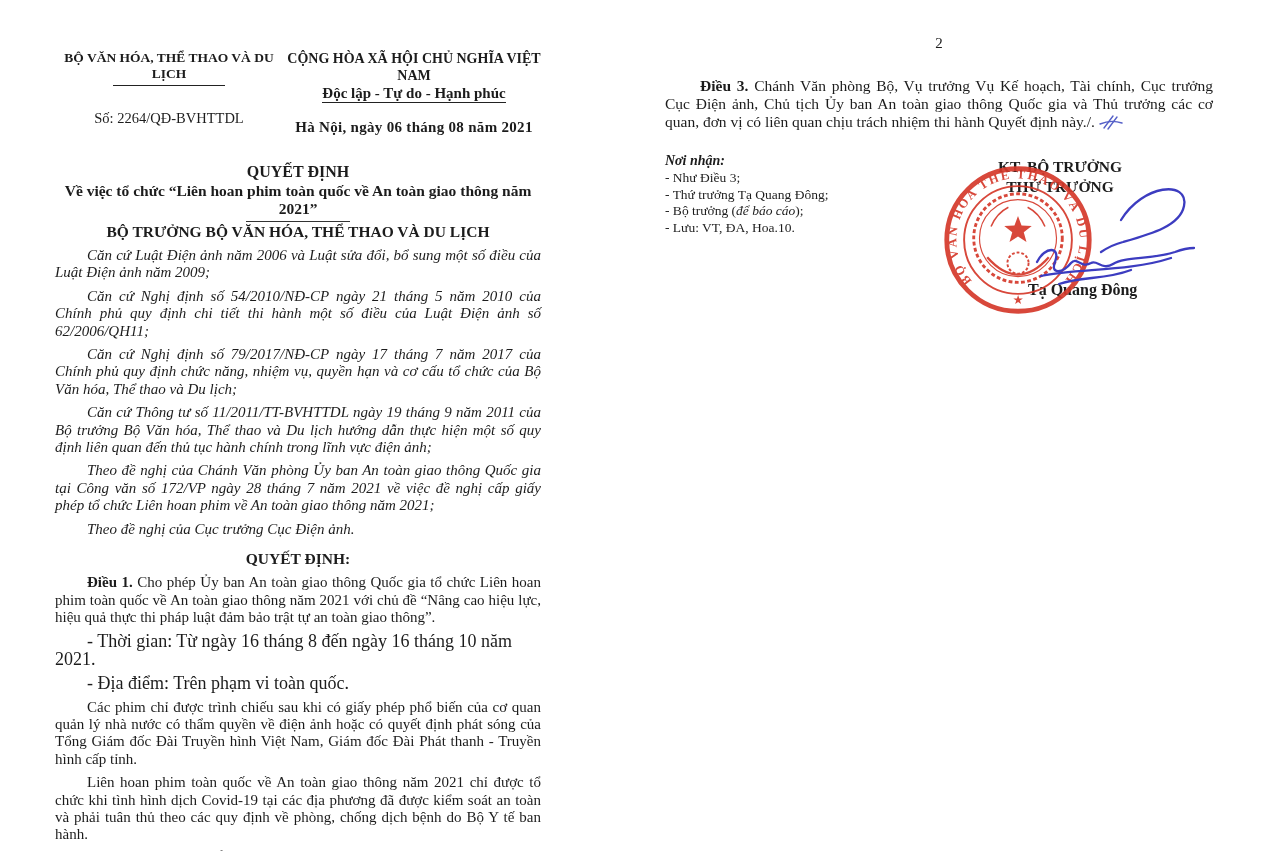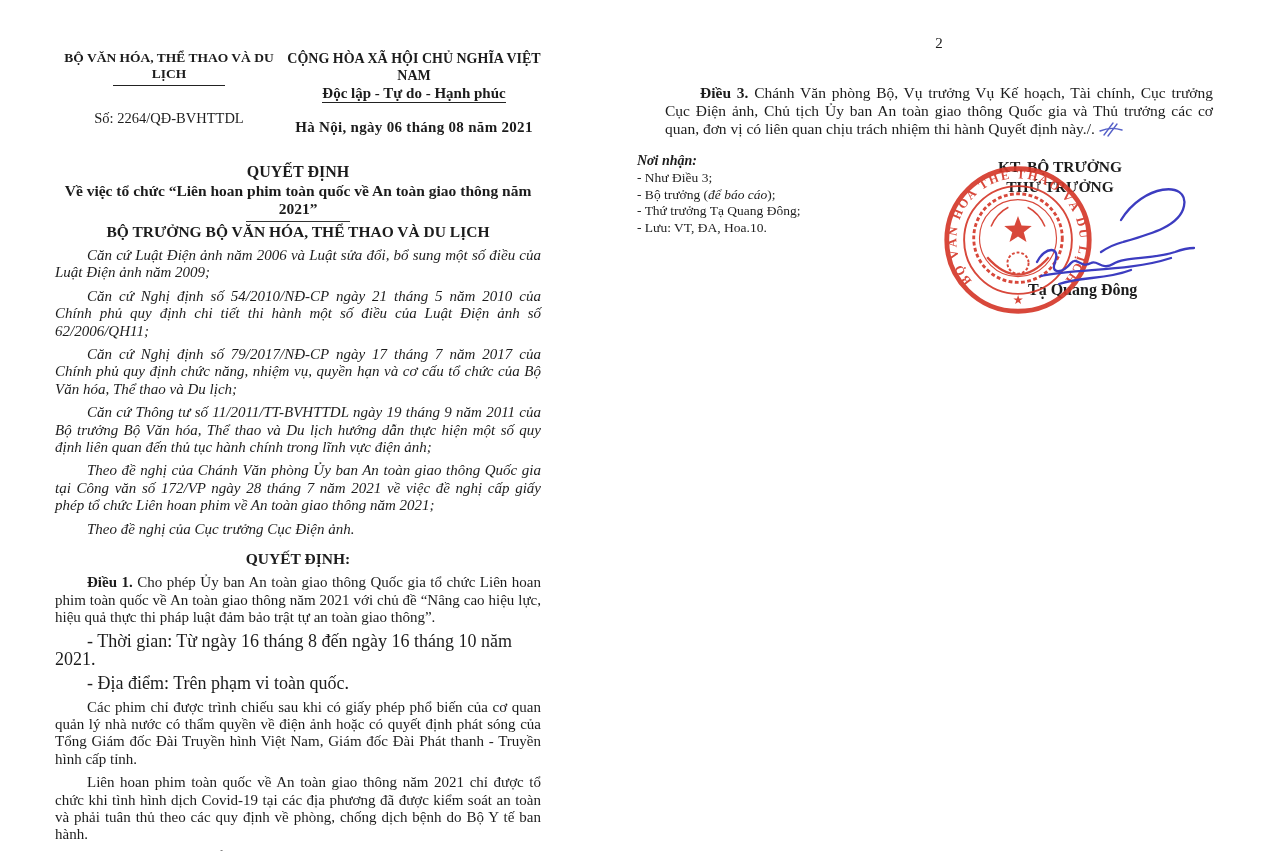--- a/index.html
+++ b/index.html
@@ -27,23 +27,23 @@
   .subtitle-underline { width:104px; border-bottom:1.2px solid #333; margin:3px auto 0; }
   .authority { text-align:center; font-weight:bold; font-size:15.5px; margin-top:1px; }
   .para { font-size:15px; line-height:17.4px; text-align:justify; text-indent:32px; margin-top:6px; }
   .preamble { font-style:italic; }
   .qd-heading { text-align:center; font-weight:bold; font-size:15.5px; margin-top:12px; }
   .bullet { font-size:18px; line-height:17.4px; text-indent:32px; margin-top:7px; }
   b.art { font-weight:bold; }
   
   .page2 { position:absolute; left:665px; top:35px; width:548px; }
   .page-num { text-align:center; font-size:15px; }
-  .art3 { font-size:15.5px; line-height:18px; text-align:justify; text-indent:35px; margin-top:32px; }
+  .art3 { font-size:15.5px; line-height:18px; text-align:justify; text-indent:35px; margin-top:25px; }
   .initials-svg { display:inline-block; vertical-align:-4px; margin-left:3px; }
-  .recipients { position:absolute; left:637px; top:152px; width:270px; }
+  .recipients { position:absolute; left:665px; top:152px; width:270px; }
   .recipients-heading { font-weight:bold; font-style:italic; font-size:14px; line-height:18px; }
   .recipient { font-size:13.5px; line-height:16.5px; }
   .recipient .it { font-style:italic; }
   .sig-titles { position:absolute; left:950px; top:157px; width:220px; text-align:center; z-index:1; }
   .sig-kt { font-weight:bold; font-size:15.5px; line-height:20px; }
   .sig-role { font-weight:bold; font-size:15.5px; line-height:20px; }
   .signer-name { position:absolute; left:1028px; top:281px; font-weight:bold; font-size:16px; z-index:1; }
   .seal-svg { position:absolute; left:941px; top:163px; z-index:2; opacity:.92; }
   .autograph-svg { position:absolute; left:1003px; top:176px; z-index:3; }
 </style>
@@ -101,22 +101,22 @@
             <path d="M6 14 L15 2"></path>
             <path d="M10 15 L19 3"></path>
             <path d="M2 10 C 9 7, 18 7, 24 9"></path>
           </g>
         </svg></p>
   </div>
 
   <div class="recipients">
     <div class="recipients-heading">Nơi nhận:</div>
     <div class="recipient">- Như Điều 3;</div>
+    <div class="recipient">- Thứ trưởng Tạ Quang Đông;</div>
     <div class="recipient"><span>- Bộ trưởng (</span><span class="it">để báo cáo</span><span>);</span></div>
-    <div class="recipient">- Thứ trưởng Tạ Quang Đông;</div>
     <div class="recipient">- Lưu: VT, ĐA, Hoa.10.</div>
   </div>
 
   <div class="sig-titles">
     <div class="sig-kt">KT. BỘ TRƯỞNG</div>
     <div class="sig-role">THỨ TRƯỞNG</div>
   </div>
 
   <div class="signer-name">Tạ Quang Đông</div>
 

